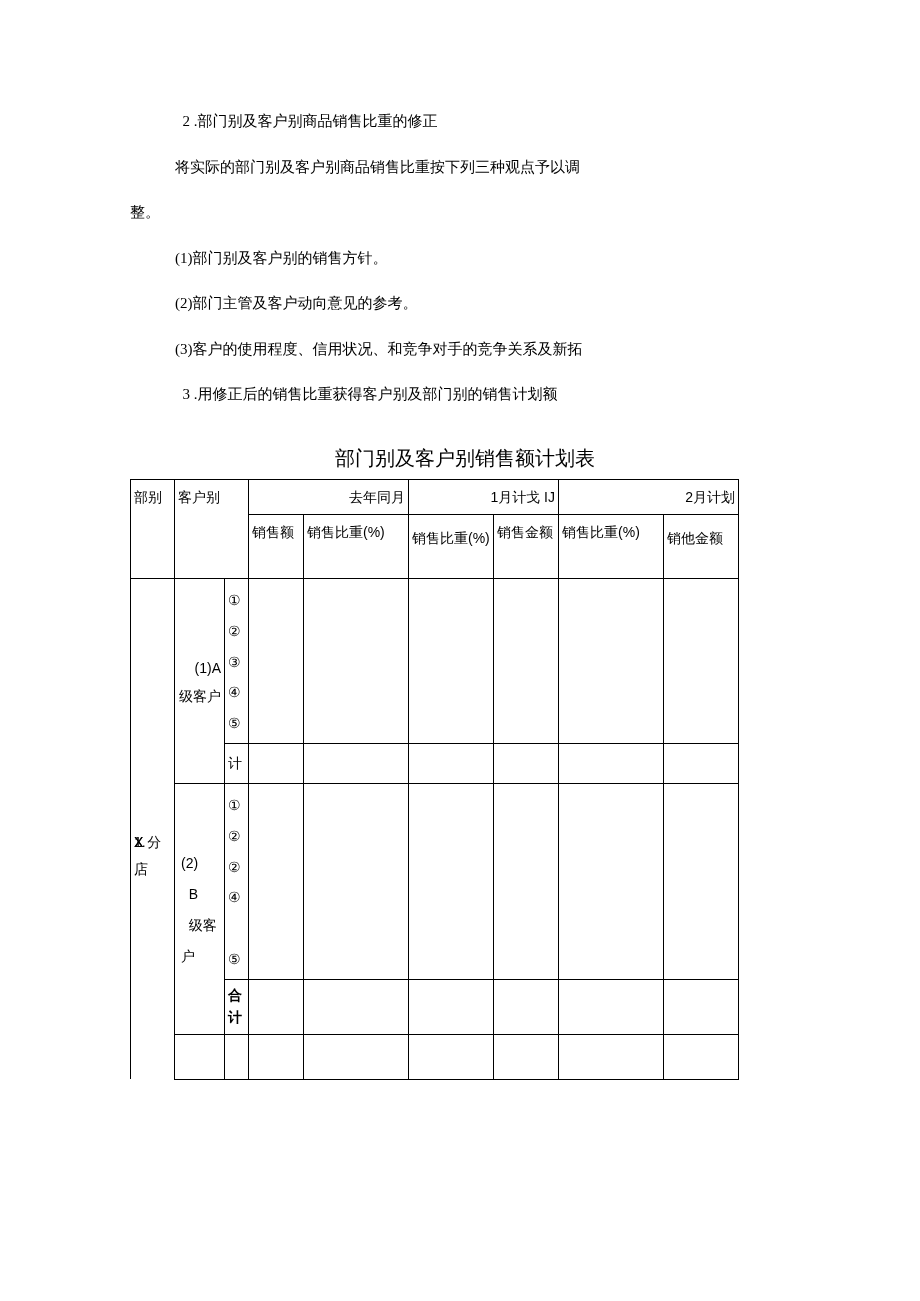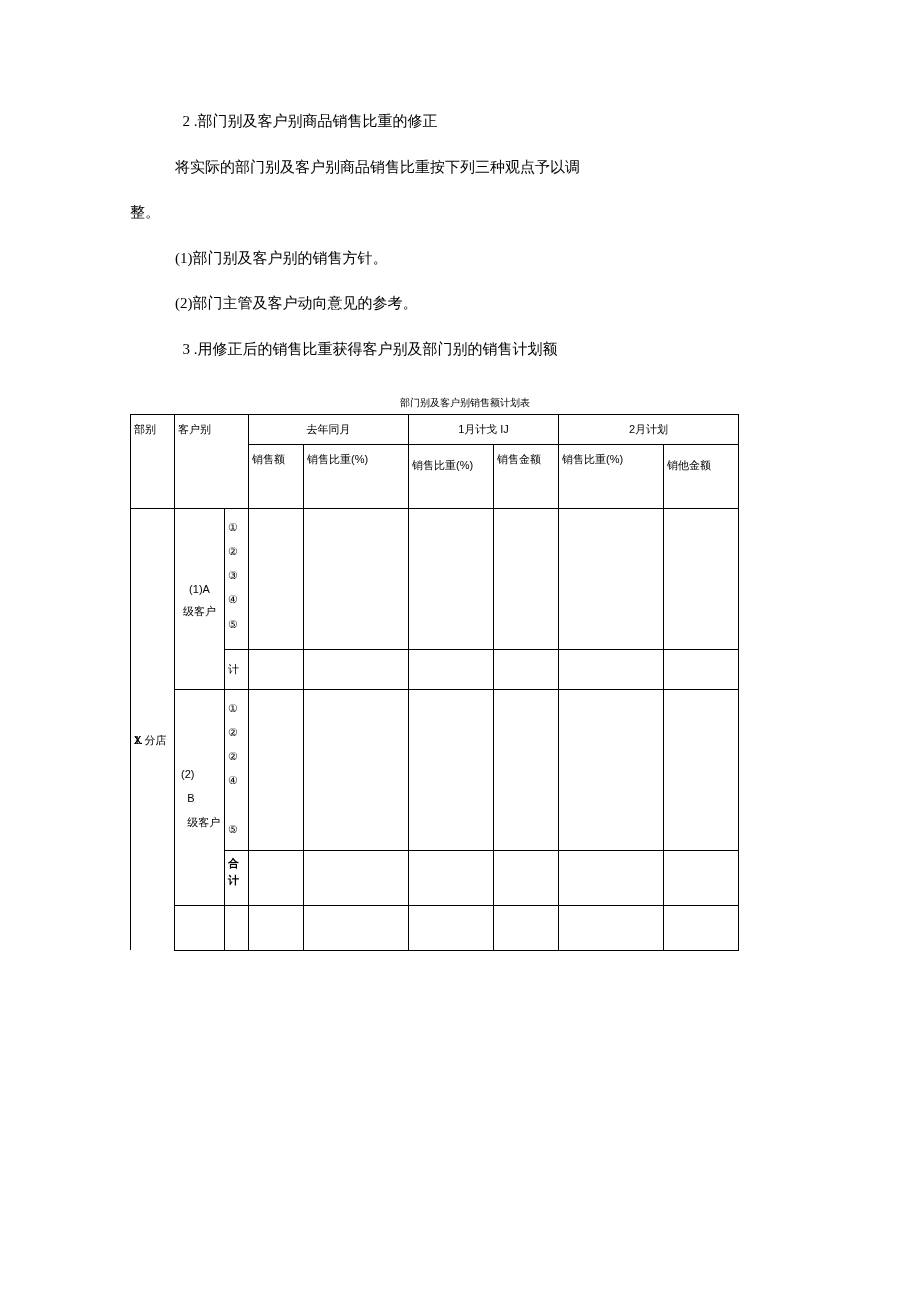--- a/index.html
+++ b/index.html
@@ -14,37 +14,37 @@
   .content p {
     margin: 17px 0 14px 0;
     text-align: justify;
   }
   .indent1 { text-indent: 3.5em; }
   .indent2 { text-indent: 3em; }
   .noindent { text-indent: 0; }
   .table-title {
     text-align: center;
     margin: 30px 0 2px 0;
-    font-size: 10px;
+    font-size: 20px;
   }
   table {
     border-collapse: collapse;
     width: 545px;
     table-layout: fixed;
-    font-size: 11px;
+    font-size: 14px;
     font-family: Arial, "SimSun", sans-serif;
   }
   td, th {
     border: 1px solid #000;
     padding: 4px 3px;
     vertical-align: top;
     text-align: left;
     font-weight: normal;
   }
-  .center { text-align: center; vertical-align: middle; }
+  .center { text-align: right; vertical-align: middle; }
   .vmid { vertical-align: middle; }
   .col-dept  { width: 44px; }
   .col-cust  { width: 50px; }
   .col-num   { width: 24px; }
   .col-sa    { width: 55px; }
   .col-spct  { width: 105px; }
   .col-1pct  { width: 85px; }
   .col-1amt  { width: 65px; }
   .col-2pct  { width: 105px; }
   .col-2amt  { width: 75px; }
@@ -55,20 +55,21 @@
 </style>
 </head>
 <body>
 
 <div class="content">
   <p class="indent1">2 .部门别及客户别商品销售比重的修正</p>
   <p class="indent2">将实际的部门别及客户别商品销售比重按下列三种观点予以调</p>
   <p class="noindent">整。</p>
   <p class="indent2">(1)部门别及客户别的销售方针。</p>
   <p class="indent2">(2)部门主管及客户动向意见的参考。</p>
+  <p class="indent2">(3)客户的使用程度、信用状况、和竞争对手的竞争关系及新拓</p>
   <p class="indent1">3 .用修正后的销售比重获得客户别及部门别的销售计划额</p>
 
   <div class="table-title">部门别及客户别销售额计划表</div>
 
   <table>
     <colgroup>
       <col class="col-dept">
         <col class="col-cust">
         <col class="col-num">
       <col class="col-sa">

